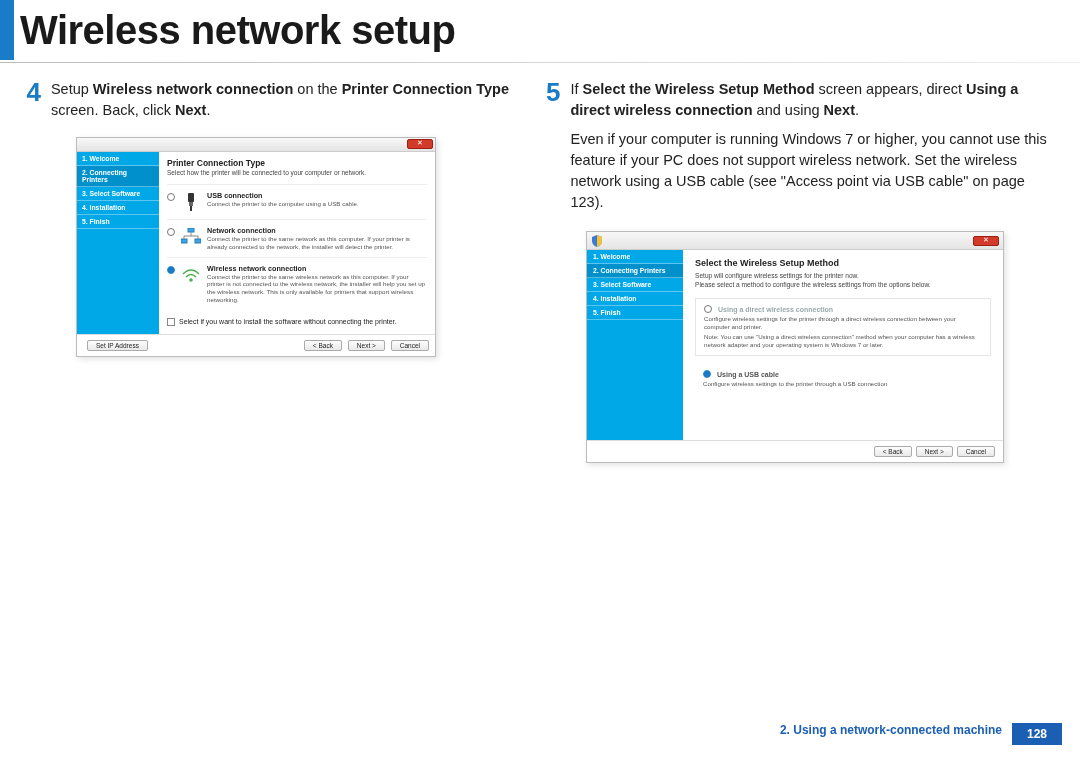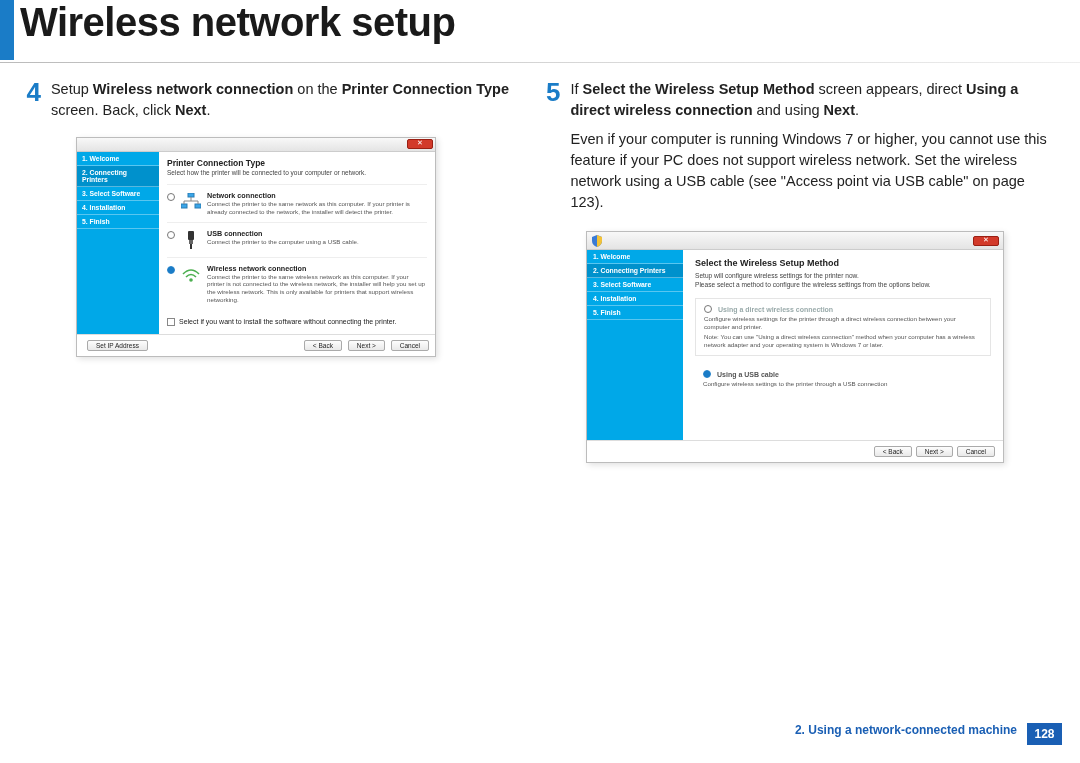--- a/index.html
+++ b/index.html
@@ -1,19 +1,19 @@
 <!DOCTYPE html>
 <html><head>
 <meta charset="utf-8">
 <style>
   * { box-sizing: border-box; }
   html, body { margin: 0; padding: 0; width: 1080px; height: 763px; font-family: Arial, Helvetica, sans-serif; color: #222; background: #fff; }
   .page { position: relative; width: 1080px; height: 763px; }
   
-  .title-wrap { display: flex; align-items: flex-start; height: 60px; }
+  .title-wrap { display: flex; align-items: center; height: 60px; }
   .title-accent { width: 14px; height: 60px; background: #1a7cc7; margin-right: 6px; }
   .page-title { font-size: 40px; font-weight: 700; letter-spacing: -0.5px; color: #1a1a1a; }
   .title-sep { height: 1px; background: linear-gradient(to right,#bbb,#eee); margin-top: 2px; }
   
   .cols { display: flex; padding: 16px 30px 0 24px; gap: 18px; }
   .col { flex: 1 1 0; }
   .step-row { display: flex; gap: 10px; align-items: flex-start; }
   .step-num { font-size: 26px; font-weight: 700; color: #1a7cc7; width: 22px; text-align: right; line-height: 1.05; }
   .step-text { font-size: 14.5px; line-height: 1.45; }
   
@@ -53,21 +53,21 @@
   .shotB-text { font-size: 6.6px; color: #444; margin-bottom: 2px; }
   .shotB-opt { border: 1px solid #e5e5e5; padding: 6px 8px; margin-top: 10px; }
   .shotB-opt .r { display: flex; align-items: center; }
   .shotB-opt .r .radio { margin: 0 6px 0 0; }
   .shotB-opt .t { font-weight: 700; color: #555; font-size: 7px; }
   .shotB-opt .d { font-size: 6.2px; color: #555; margin-top: 2px; line-height: 1.3; }
   .shotB-footer { border-top: 1px solid #ddd; padding: 5px 8px; display: flex; justify-content: flex-end; }
   
   .page-footer { position: absolute; bottom: 18px; right: 18px; display: flex; }
   .footer-text { color: #1a5fb4; font-size: 12px; font-weight: 700; margin-right: 10px; }
-  .footer-page { background: #1a5fb4; color: #fff; font-size: 12px; font-weight: 700; width: 35px; height: 22px; display: flex; align-items: center; justify-content: center; }
+  .footer-page { background: #1a5fb4; color: #fff; font-size: 12px; font-weight: 700; width: 50px; height: 22px; display: flex; align-items: center; justify-content: center; }
 </style>
 </head>
 <body>
 
 <div class="page">
   <div class="title-wrap">
     <div class="title-accent"></div>
     <div class="page-title">Wireless network setup</div>
   </div>
   <div class="title-sep"></div>
@@ -90,49 +90,49 @@
           <div class="shotA-side">
             <div>1. Welcome</div>
             <div class="active">2. Connecting Printers</div>
             <div>3. Select Software</div>
             <div>4. Installation</div>
             <div>5. Finish</div>
           </div>
           <div class="shotA-main">
             <div class="shotA-title">Printer Connection Type</div>
             <div class="shotA-sub">Select how the printer will be connected to your computer or network.</div>
+
+            <div class="opt">
+              <span class="radio"></span>
+              <span class="opt-icon">
+                <svg width="16" height="20">
+                    <rect x="5" y="1" width="6" height="9" rx="1" fill="#333"></rect>
+                    <rect x="6" y="10" width="4" height="4" fill="#666"></rect>
+                    <rect x="7" y="14" width="2" height="5" fill="#333"></rect>
+                  </svg>
+              </span>
+              <span class="opt-body">
+                <div class="opt-title">USB connection</div>
+                <div class="opt-desc">Connect the printer to the computer using a USB cable.</div>
+              </span>
+            </div>
 
             <div class="opt">
               <span class="radio"></span>
               <span class="opt-icon">
                 <svg width="20" height="18">
                     <rect x="7" y="0" width="6" height="4" fill="#3aa5e8" stroke="#2a7db3"></rect>
                     <rect x="0" y="11" width="6" height="4" fill="#3aa5e8" stroke="#2a7db3"></rect>
                     <rect x="14" y="11" width="6" height="4" fill="#3aa5e8" stroke="#2a7db3"></rect>
                     <path d="M10 4 V8 H3 V11 M10 8 H17 V11" stroke="#888" fill="none"></path>
                   </svg>
               </span>
               <span class="opt-body">
                 <div class="opt-title">Network connection</div>
                 <div class="opt-desc">Connect the printer to the same network as this computer. If your printer is already connected to the network, the installer will detect the printer.</div>
-              </span>
-            </div>
-
-            <div class="opt">
-              <span class="radio"></span>
-              <span class="opt-icon">
-                <svg width="16" height="20">
-                    <rect x="5" y="1" width="6" height="9" rx="1" fill="#333"></rect>
-                    <rect x="6" y="10" width="4" height="4" fill="#666"></rect>
-                    <rect x="7" y="14" width="2" height="5" fill="#333"></rect>
-                  </svg>
-              </span>
-              <span class="opt-body">
-                <div class="opt-title">USB connection</div>
-                <div class="opt-desc">Connect the printer to the computer using a USB cable.</div>
               </span>
             </div>
 
             <div class="opt">
               <span class="radio sel"></span>
               <span class="opt-icon">
                 <svg width="20" height="18">
                     <path d="M2 8 Q10 0 18 8" stroke="#4caf50" stroke-width="1.6" fill="none"></path>
                     <path d="M5 11 Q10 6 15 11" stroke="#4caf50" stroke-width="1.6" fill="none"></path>
                     <circle cx="10" cy="14" r="1.8" fill="#4caf50"></circle>

